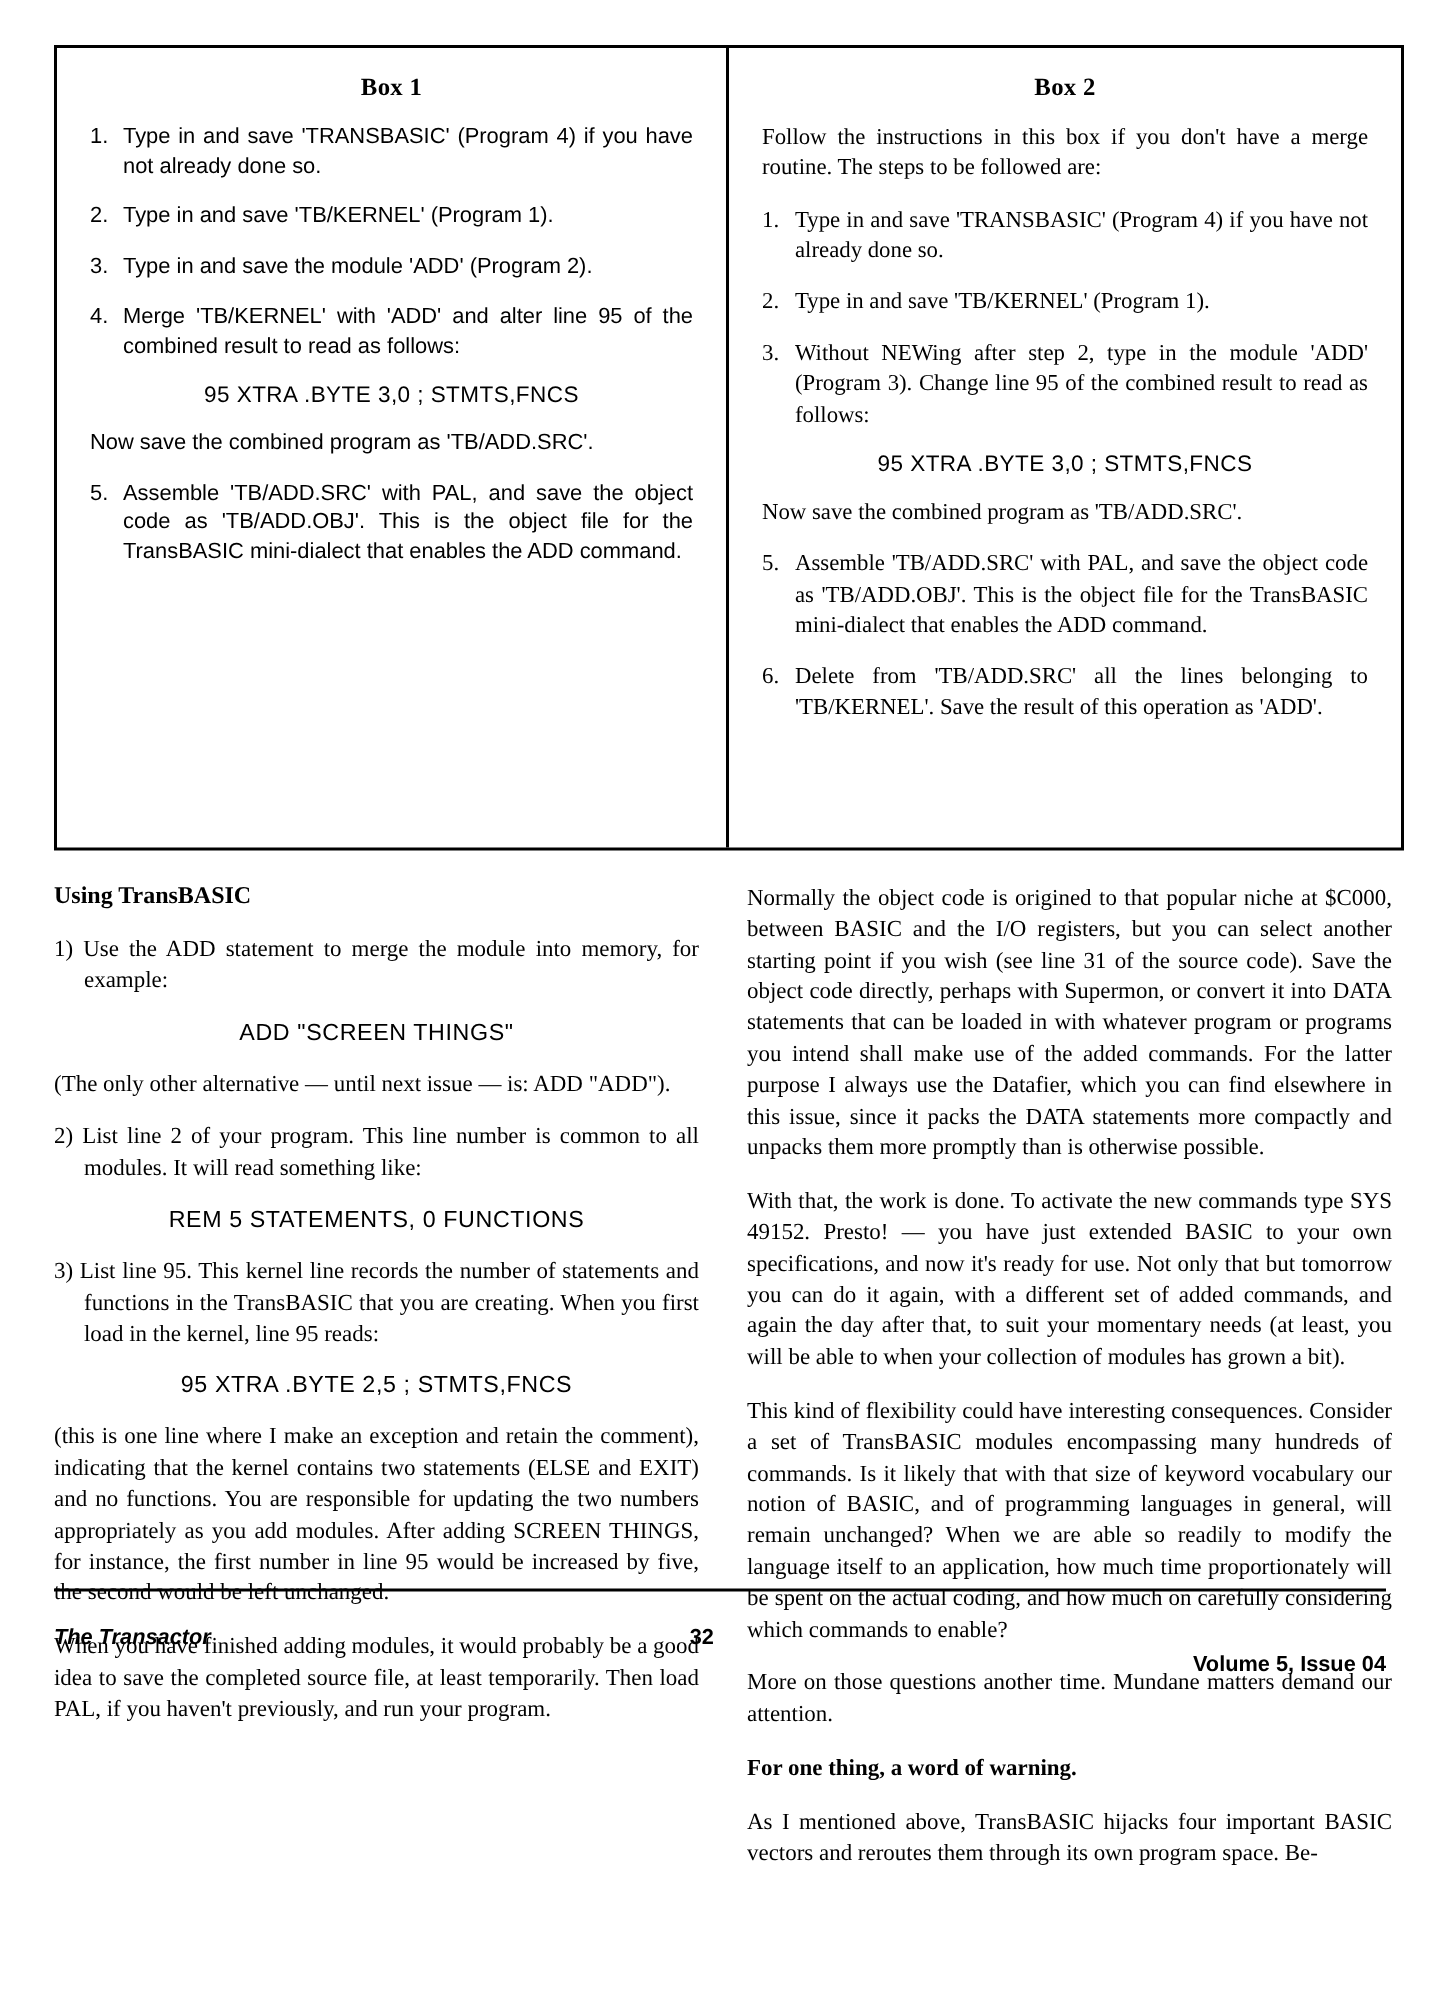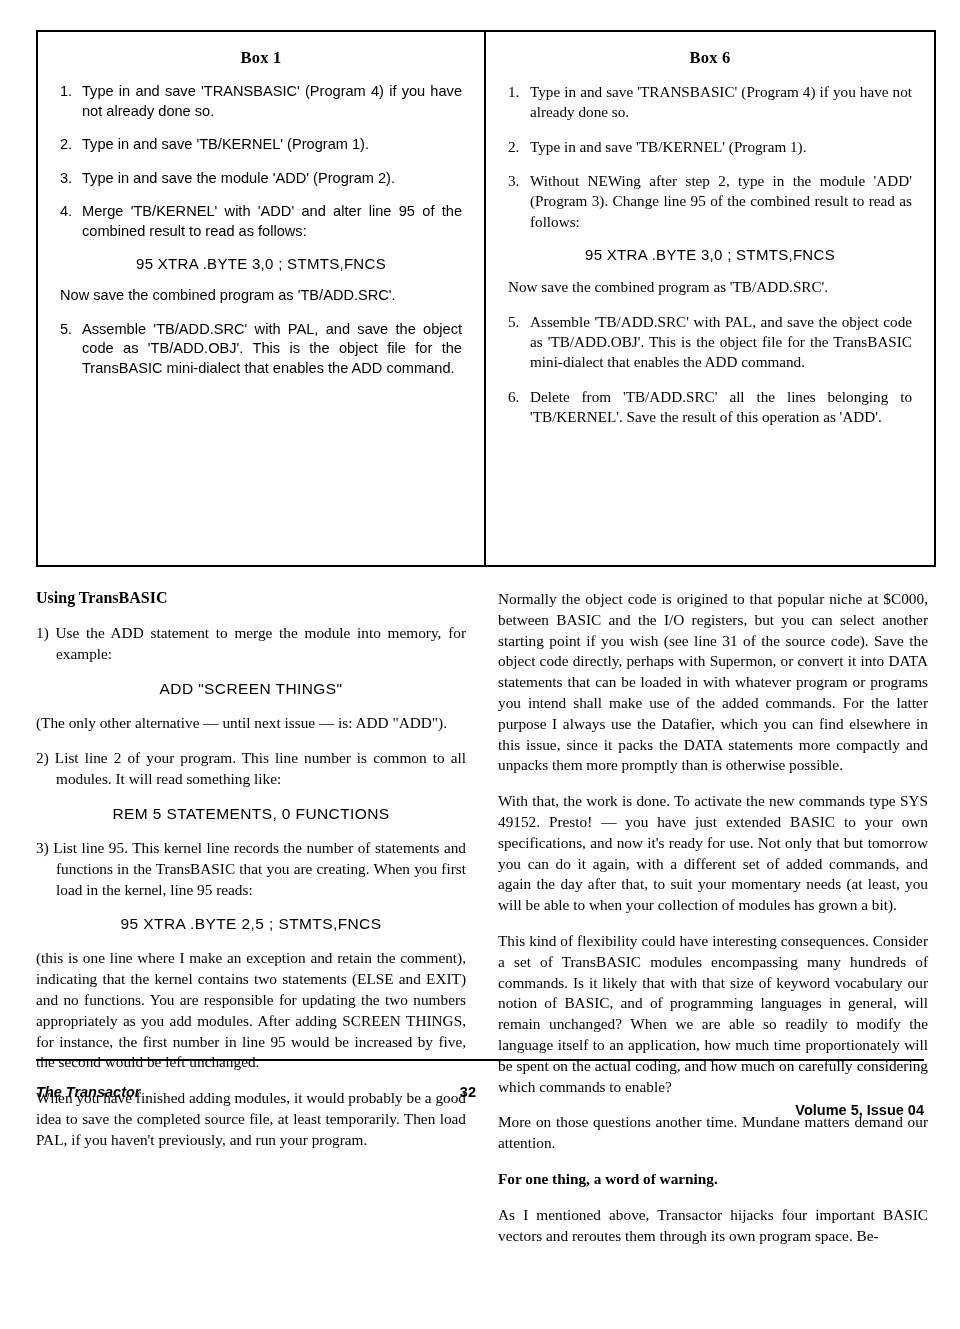--- a/index.html
+++ b/index.html
@@ -169,21 +169,22 @@
       <div class="code-line">95 XTRA .BYTE 3,0   ; STMTS,FNCS</div>
       <p>Now save the combined program as 'TB/ADD.SRC'.</p>
 
       <div class="li">
         <span class="num">5.</span>
         <span class="txt">Assemble 'TB/ADD.SRC' with PAL, and save the object code as 'TB/ADD.OBJ'. This is the object file for the TransBASIC mini-dialect that enables the ADD command.</span>
       </div>
     </div>
 
     <div class="box right">
-      <div class="box-title">Box 6</div>
+      <div class="box-title">Box 2</div>
+      <p>Follow the instructions in this box if you don't have a merge routine. The steps to be followed are:</p>
 
       <div class="li">
         <span class="num">1.</span>
         <span class="txt">Type in and save 'TRANSBASIC' (Program 4) if you have not already done so.</span>
       </div>
       <div class="li">
         <span class="num">2.</span>
         <span class="txt">Type in and save 'TB/KERNEL' (Program 1).</span>
       </div>
       <div class="li">
@@ -219,21 +220,21 @@
       <p>(this is one line where I make an exception and retain the comment), indicating that the kernel contains two statements (ELSE and EXIT) and no functions. You are responsible for updating the two numbers appropriately as you add modules. After adding SCREEN THINGS, for instance, the first number in line 95 would be increased by five, the second would be left unchanged.</p>
       <p>When you have finished adding modules, it would probably be a good idea to save the completed source file, at least temporarily. Then load PAL, if you haven't previously, and run your program.</p>
     </div>
 
     <div class="col right">
       <p>Normally the object code is origined to that popular niche at $C000, between BASIC and the I/O registers, but you can select another starting point if you wish (see line 31 of the source code). Save the object code directly, perhaps with Supermon, or convert it into DATA statements that can be loaded in with whatever program or programs you intend shall make use of the added commands. For the latter purpose I always use the Datafier, which you can find elsewhere in this issue, since it packs the DATA statements more compactly and unpacks them more promptly than is otherwise possible.</p>
       <p>With that, the work is done. To activate the new commands type SYS 49152. Presto! — you have just extended BASIC to your own specifications, and now it's ready for use. Not only that but tomorrow you can do it again, with a different set of added commands, and again the day after that, to suit your momentary needs (at least, you will be able to when your collection of modules has grown a bit).</p>
       <p>This kind of flexibility could have interesting consequences. Consider a set of TransBASIC modules encompassing many hundreds of commands. Is it likely that with that size of keyword vocabulary our notion of BASIC, and of programming languages in general, will remain unchanged? When we are able so readily to modify the language itself to an application, how much time proportionately will be spent on the actual coding, and how much on carefully considering which commands to enable?</p>
       <p>More on those questions another time. Mundane matters demand our attention.</p>
       <p class="bold">For one thing, a word of warning.</p>
-      <p>As I mentioned above, Transactor hijacks four important BASIC vectors and reroutes them through its own program space. Be-</p>
+      <p>As I mentioned above, TransBASIC hijacks four important BASIC vectors and reroutes them through its own program space. Be-</p>
     </div>
   </div>
 
   <div class="footer">
     <div class="f-left">The Transactor</div>
     <div class="f-center">32</div>
     <div class="f-right">Volume 5, Issue 04</div>
   </div>
 
 </div>

